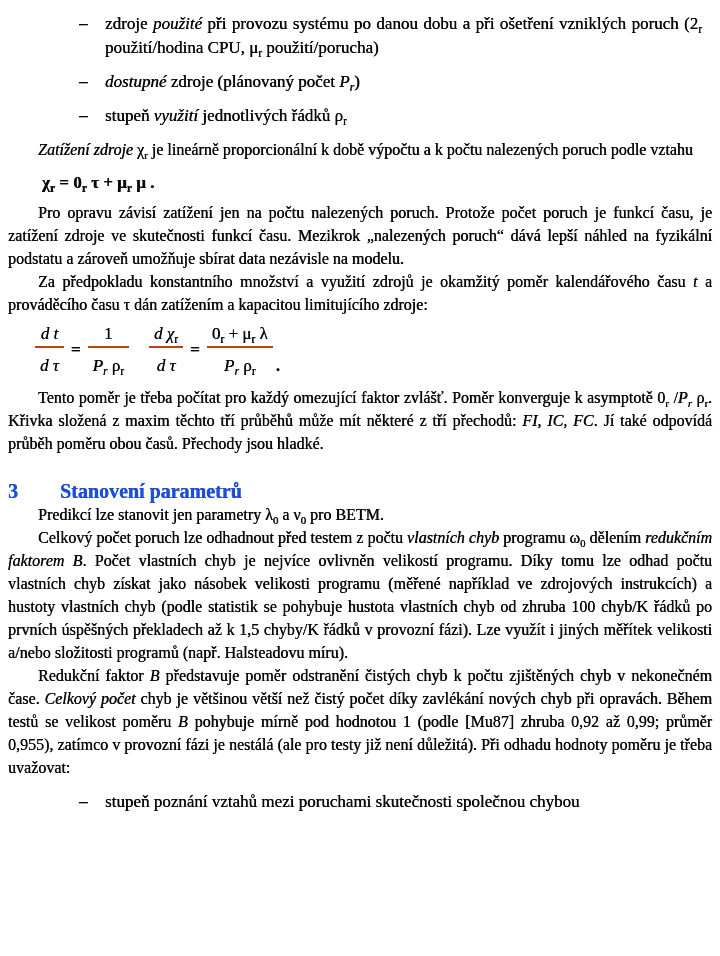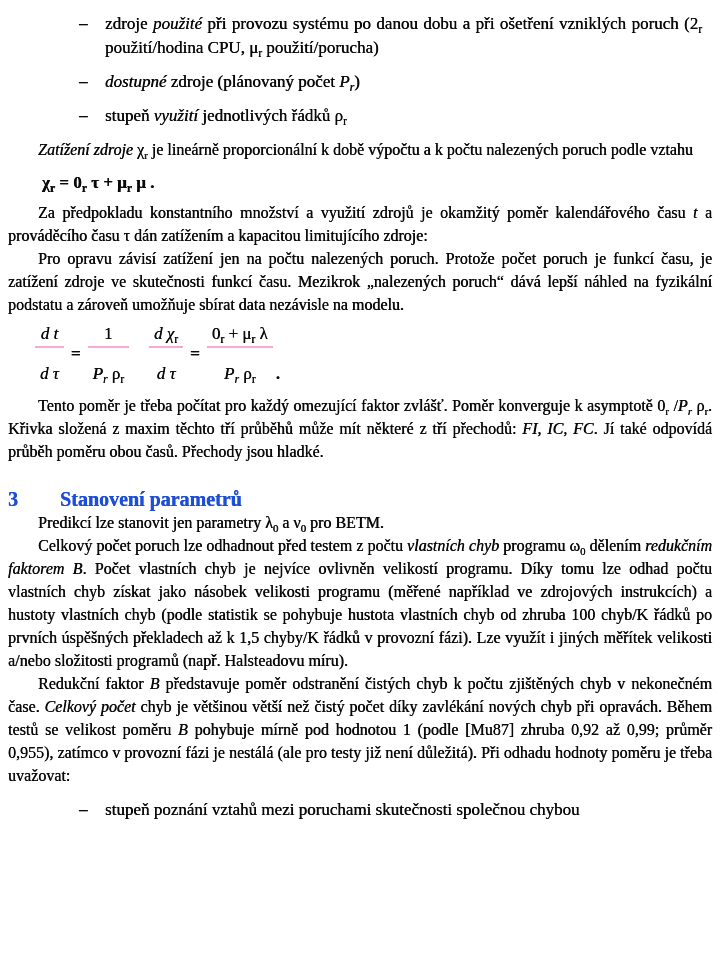--- a/index.html
+++ b/index.html
@@ -28,21 +28,21 @@
   .it{font-style:italic;}
   sub{font-size:68%;line-height:0;}
   .formula{font-size:17px;}
   .formula-inline{margin:10px 0 6px 30px;line-height:24px;}
   .formula-frac{
     margin:8px 0 10px 24px;
     display:flex;align-items:center;
   }
   .frac{display:inline-block;text-align:center;vertical-align:middle;margin:0 3px;}
   .fnum{display:block;padding:0 5px 2px;line-height:20px;}
-  .fden{display:block;border-top:2px solid #f9a8d4;padding:16px 5px 0;line-height:20px;text-align:center;}
+  .fden{display:block;border-top:2px solid #c2410c;padding:8px 5px 0;line-height:20px;text-align:center;}
   .fop{display:inline-block;margin:0 4px;font-weight:bold;}
   .fend{display:inline-block;align-self:flex-end;font-weight:bold;}
   h2.sec,h3.subsec{
     margin:0;font-weight:bold;color:#1d4ed8;
   }
   h2.sec{margin-top:24px;font-size:20px;line-height:24px;}
   h3.subsec{margin-top:21px;font-size:19px;line-height:24px;}
   .secnum{display:inline-block;width:52px;}
   .sp12{margin-top:12px;}
   .sp14{margin-top:14px;}
@@ -68,23 +68,23 @@
     <div class="bullet">
       <span class="dash">–</span>
       <span><span>stupeň </span><span class="it">využití</span><span> jednotlivých řádků ρ</span><sub>r</sub></span>
     </div>
   </div>
 
   <p class="body indent"><span class="it">Zatížení zdroje</span><span> χ</span><sub>r</sub><span> je lineárně proporcionální k době výpočtu a k počtu nalezených poruch podle vztahu</span></p>
 
   <div class="formula formula-inline"><span class="fop"><span>χ</span><sub>r</sub><span> = 0</span><sub>r</sub><span> τ + μ</span><sub>r</sub><span> μ .</span></span></div>
 
+  <p class="body indent sp8"><span>Pro opravu závisí zatížení jen na počtu nalezených poruch. Protože počet poruch je funkcí času, je zatížení zdroje ve skutečnosti funkcí času. Mezikrok „nalezených poruch“ dává lepší náhled na fyzikální podstatu a zároveň umožňuje sbírat data nezávisle na modelu.</span></p>
+
   <p class="body indent sp20"><span>Za předpokladu konstantního množství a využití zdrojů je okamžitý poměr kalendářového času </span><span class="it">t</span><span> a prováděcího času τ dán zatížením a kapacitou limitujícího zdroje:</span></p>
-
-  <p class="body indent sp8"><span>Pro opravu závisí zatížení jen na počtu nalezených poruch. Protože počet poruch je funkcí času, je zatížení zdroje ve skutečnosti funkcí času. Mezikrok „nalezených poruch“ dává lepší náhled na fyzikální podstatu a zároveň umožňuje sbírat data nezávisle na modelu.</span></p>
 
   <div class="formula formula-frac">
       <span class="frac">
         <span class="fnum"><span class="it">d t</span></span>
         <span class="fden"><span class="it">d τ</span></span>
       </span>
       <span class="fop"><span>=</span></span>
       <span class="frac">
         <span class="fnum"><span>1</span></span>
         <span class="fden"><span class="it">P</span><sub class="it">r</sub><span> ρ</span><sub>r</sub></span>

